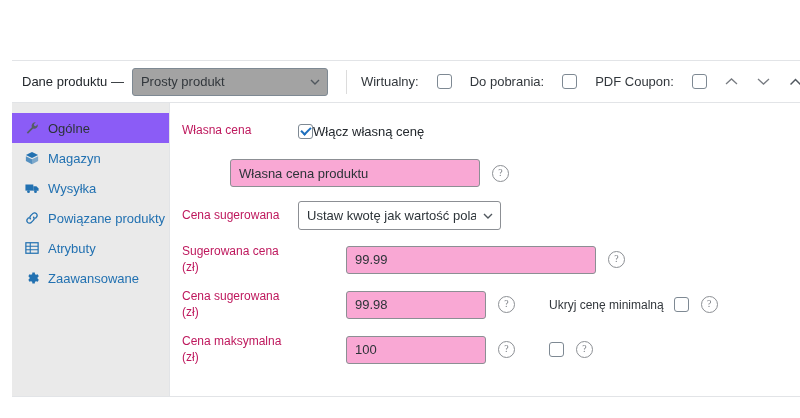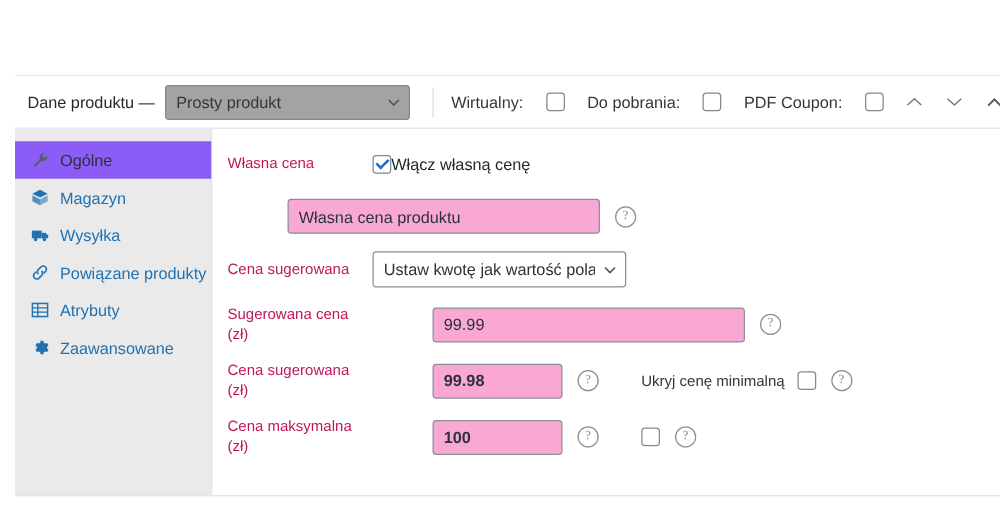--- a/index.html
+++ b/index.html
@@ -215,21 +215,21 @@
     background: #f9a8d4;
     font-family: "Liberation Sans", sans-serif;
     font-size: 13px;
     color: #2c3338;
     padding: 0 8px;
     box-sizing: border-box;
     margin-left: 48px;
   }
   .w-wide { width: 250px; }
   .w-med  { width: 250px; }
-  .w-small{ width: 104px; font-weight: bold; }
+  .w-small{ width: 140px; }
 
   .sel-input {
     appearance: none;
     -webkit-appearance: none;
     width: 203px;
     height: 29px;
     border: 1px solid #8c8f94;
     border-radius: 3px;
     background: #ffffff;
     font-family: "Liberation Sans", sans-serif;

